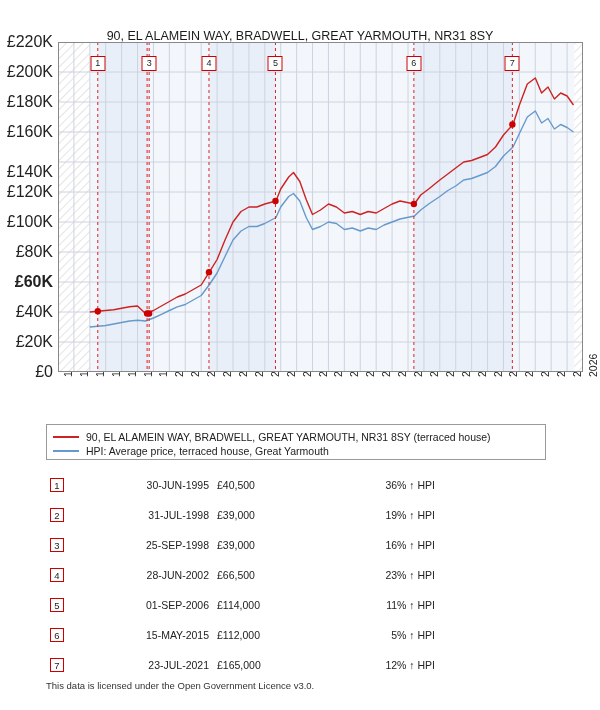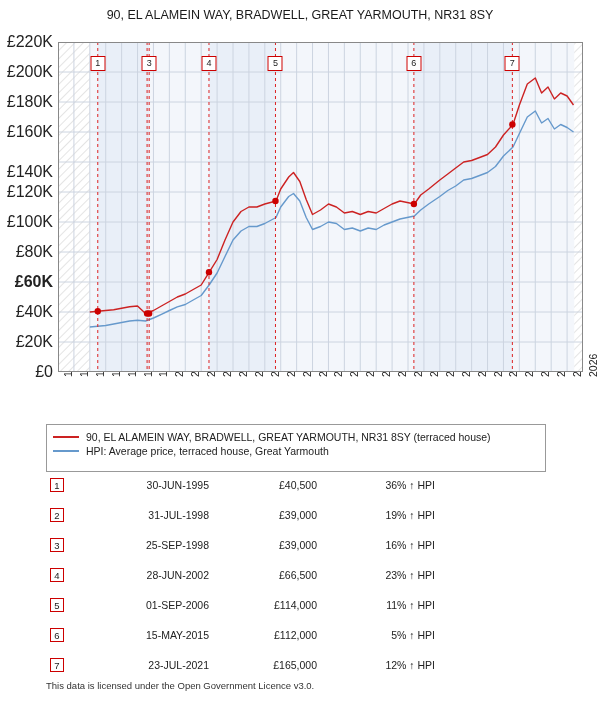--- a/index.html
+++ b/index.html
@@ -15,21 +15,21 @@
     position: relative;
     overflow: hidden;
   }
   .title {
     text-align: center;
     font-size: 12.5px;
     color: #1a1a1a;
     line-height: 17px;
     padding-top: 7px;
   }
-  .title div { white-space: nowrap; }
+  .title div { white-space: nowrap; margin-top: 21px; }
 
   #chart-area {
     position: absolute;
     left: 0;
     top: 42px;
     width: 600px;
     height: 330px;
   }
   #plot {
     position: absolute;
@@ -65,21 +65,21 @@
     line-height: 13px;
     text-align: center;
     color: #222;
     transform: translateX(-50%);
   }
   .legend {
     position: absolute;
     left: 46px;
     top: 424px;
     width: 500px;
-    height: 48px;
+    height: 36px;
     border: 1px solid #999;
     background: #fff;
     box-sizing: border-box;
     padding: 4px 6px;
   }
   .legend-row {
     display: flex;
     align-items: center;
     height: 13px;
     margin: 1px 0;
@@ -113,21 +113,21 @@
     border: 1px solid #cc0000;
     background: #fff;
     text-align: center;
     line-height: 14px;
     font-size: 9.5px;
     margin-left: 4px;
     box-sizing: border-box;
     flex: none;
   }
   .tdate { width: 145px; text-align: right; padding-right: 8px; }
-  .tprice { width: 100px; text-align: right; padding-right: 8px; }
+  .tprice { width: 100px; text-align: left; padding-right: 8px; }
   .thpi { width: 110px; text-align: right; padding-right: 8px; }
 
   .footer {
     position: absolute;
     left: 46px;
     top: 680px;
     font-size: 9.5px;
     color: #333;
     line-height: 12px;
   }

